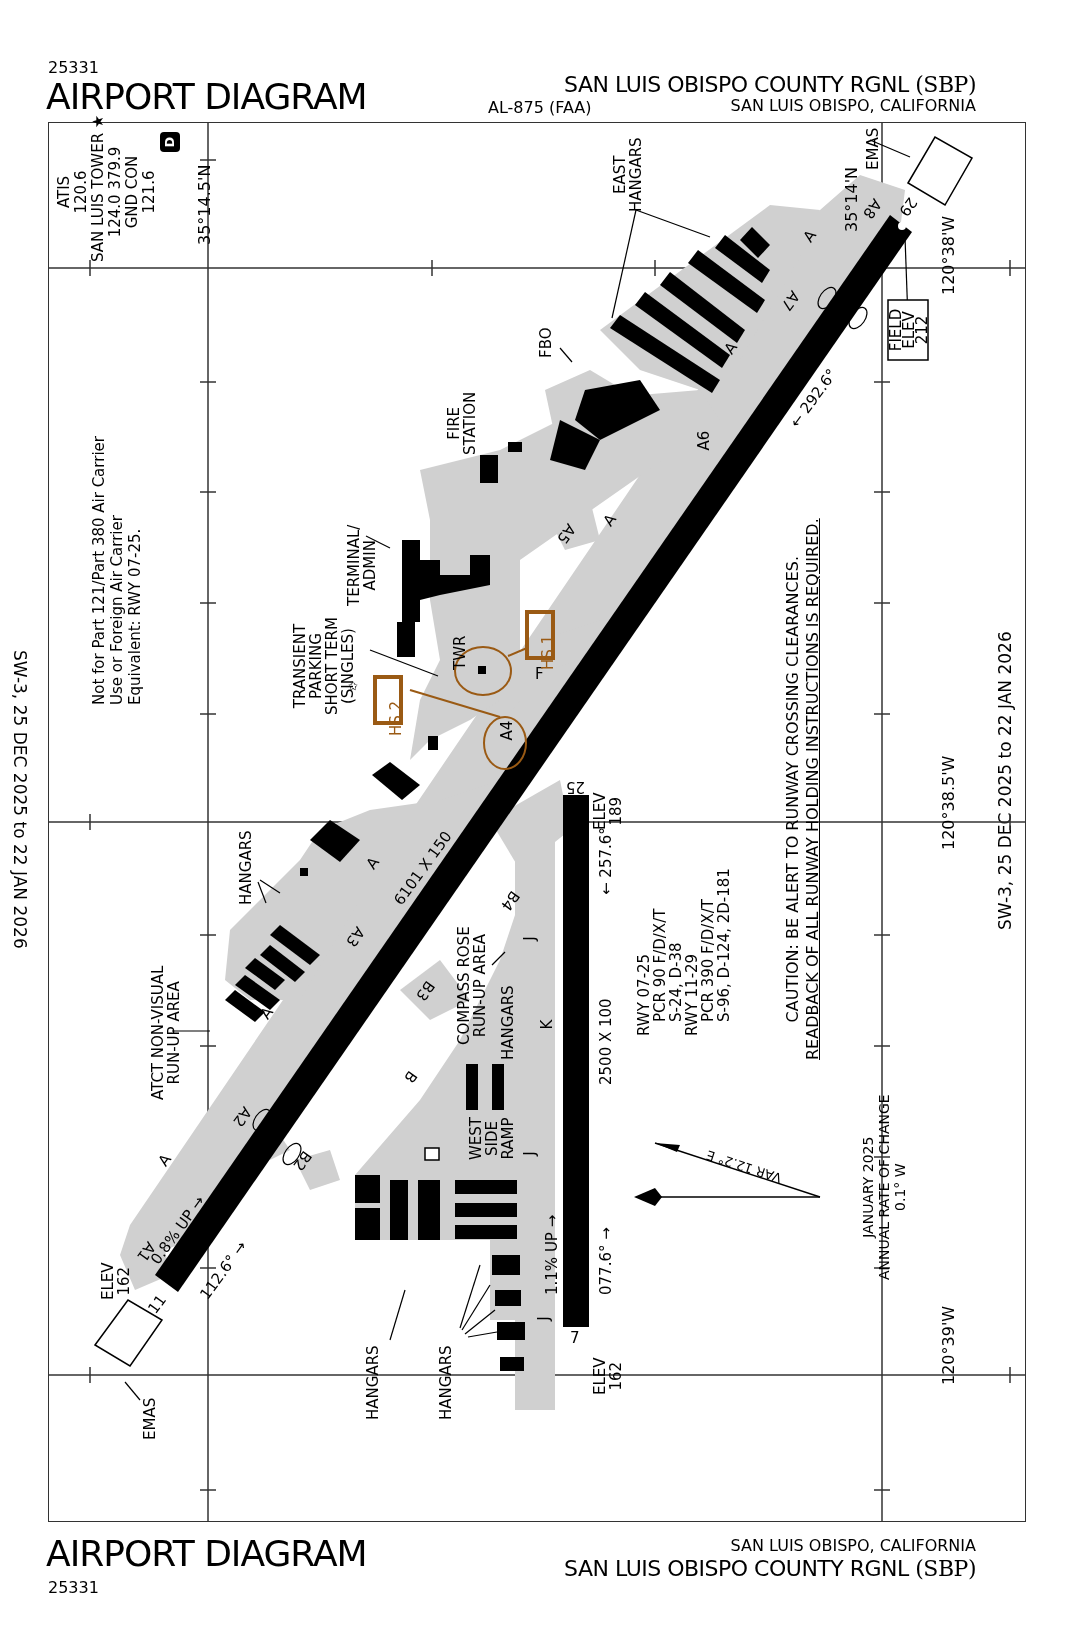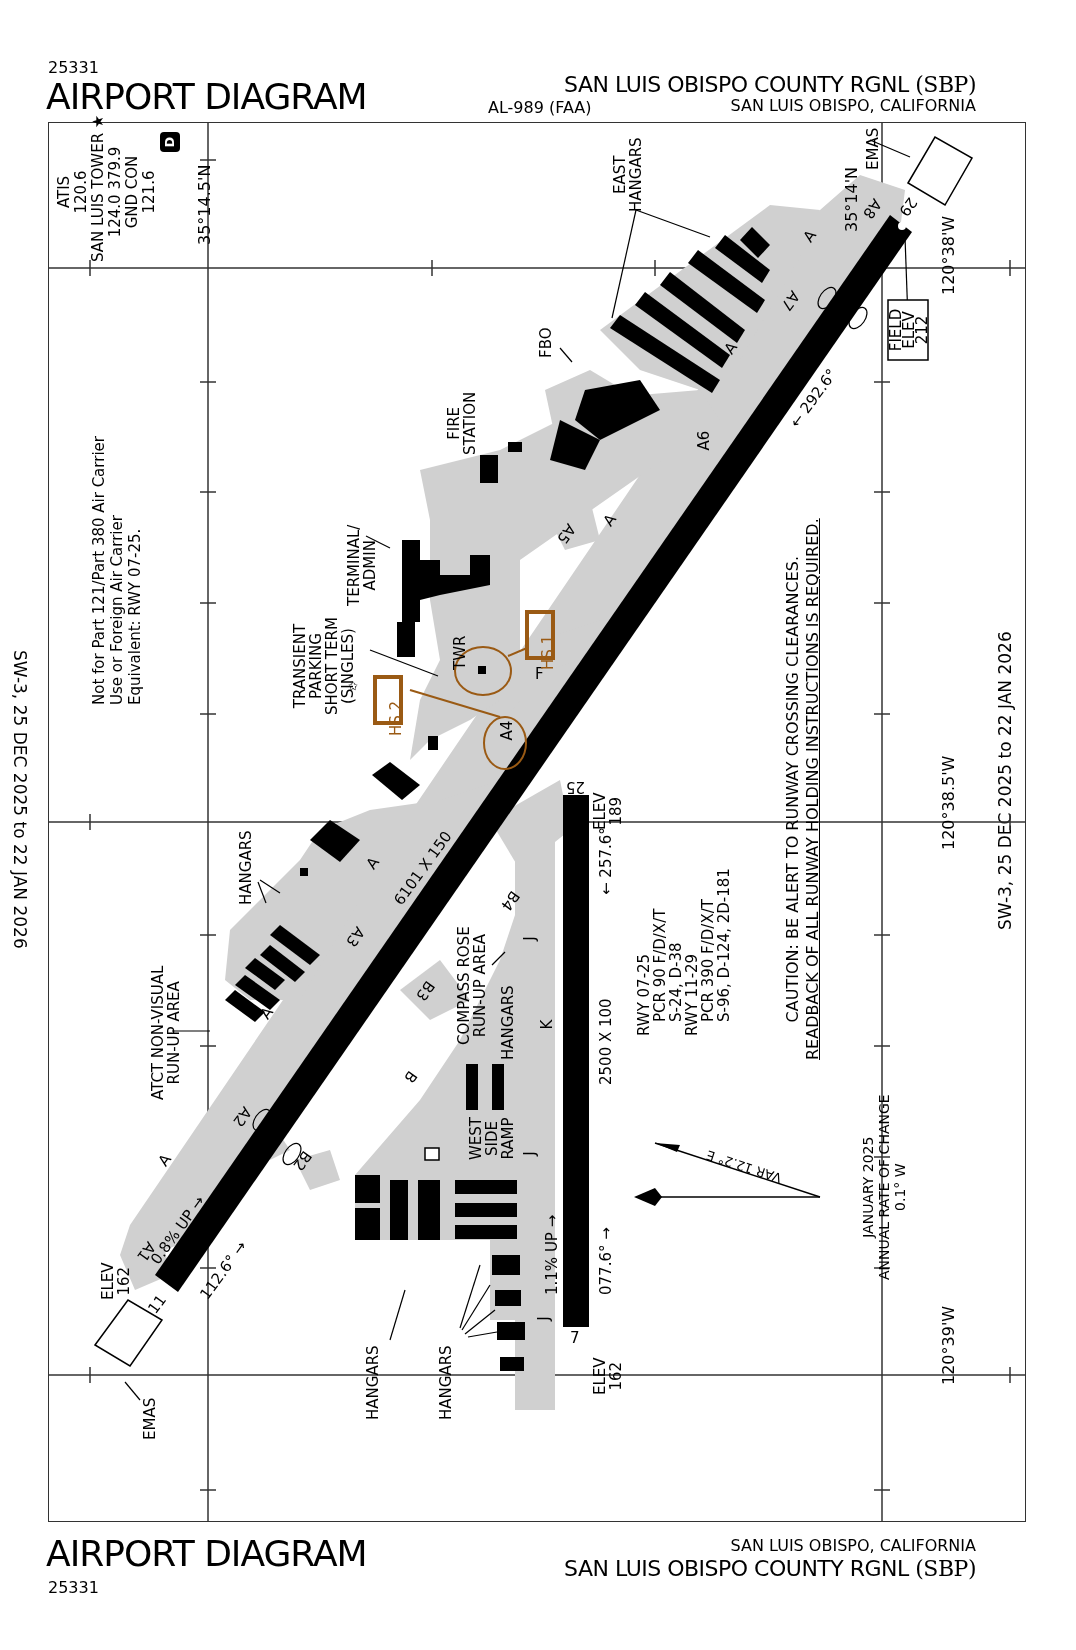--- a/index.html
+++ b/index.html
@@ -20,21 +20,21 @@
   .side-date{font-size:17px;white-space:nowrap;transform-origin:center center;}
   svg{position:absolute;left:0;top:0;}
   .rot{transform-origin:left top;white-space:nowrap;}
   .lbl{font-size:15px;line-height:17px;text-align:center;white-space:nowrap;}
 </style>
 </head>
 <body>
 
 <div class="abs hdr-num">25331</div>
 <div class="abs hdr-title">AIRPORT DIAGRAM</div>
-<div class="abs hdr-al">AL-989 (FAA)</div>
+<div class="abs hdr-al">AL-875 (FAA)</div>
 <div class="abs hdr-apt"><span>SAN LUIS OBISPO COUNTY RGNL</span> <span class="id">(SBP)</span></div>
 <div class="abs hdr-city">SAN LUIS OBISPO, CALIFORNIA</div>
 
 <div class="abs frame"></div>
 
 <div class="abs side-date" style="left:-120px;top:780px;width:280px;transform:rotate(90deg);text-align:center;">SW-3,  25 DEC 2025  to  22 JAN 2026</div>
 <div class="abs side-date" style="left:865px;top:780px;width:280px;transform:rotate(-90deg);text-align:center;">SW-3,  25 DEC 2025  to  22 JAN 2026</div>
 
 <svg width="1076" height="1650" viewBox="0 0 1076 1650">
 

